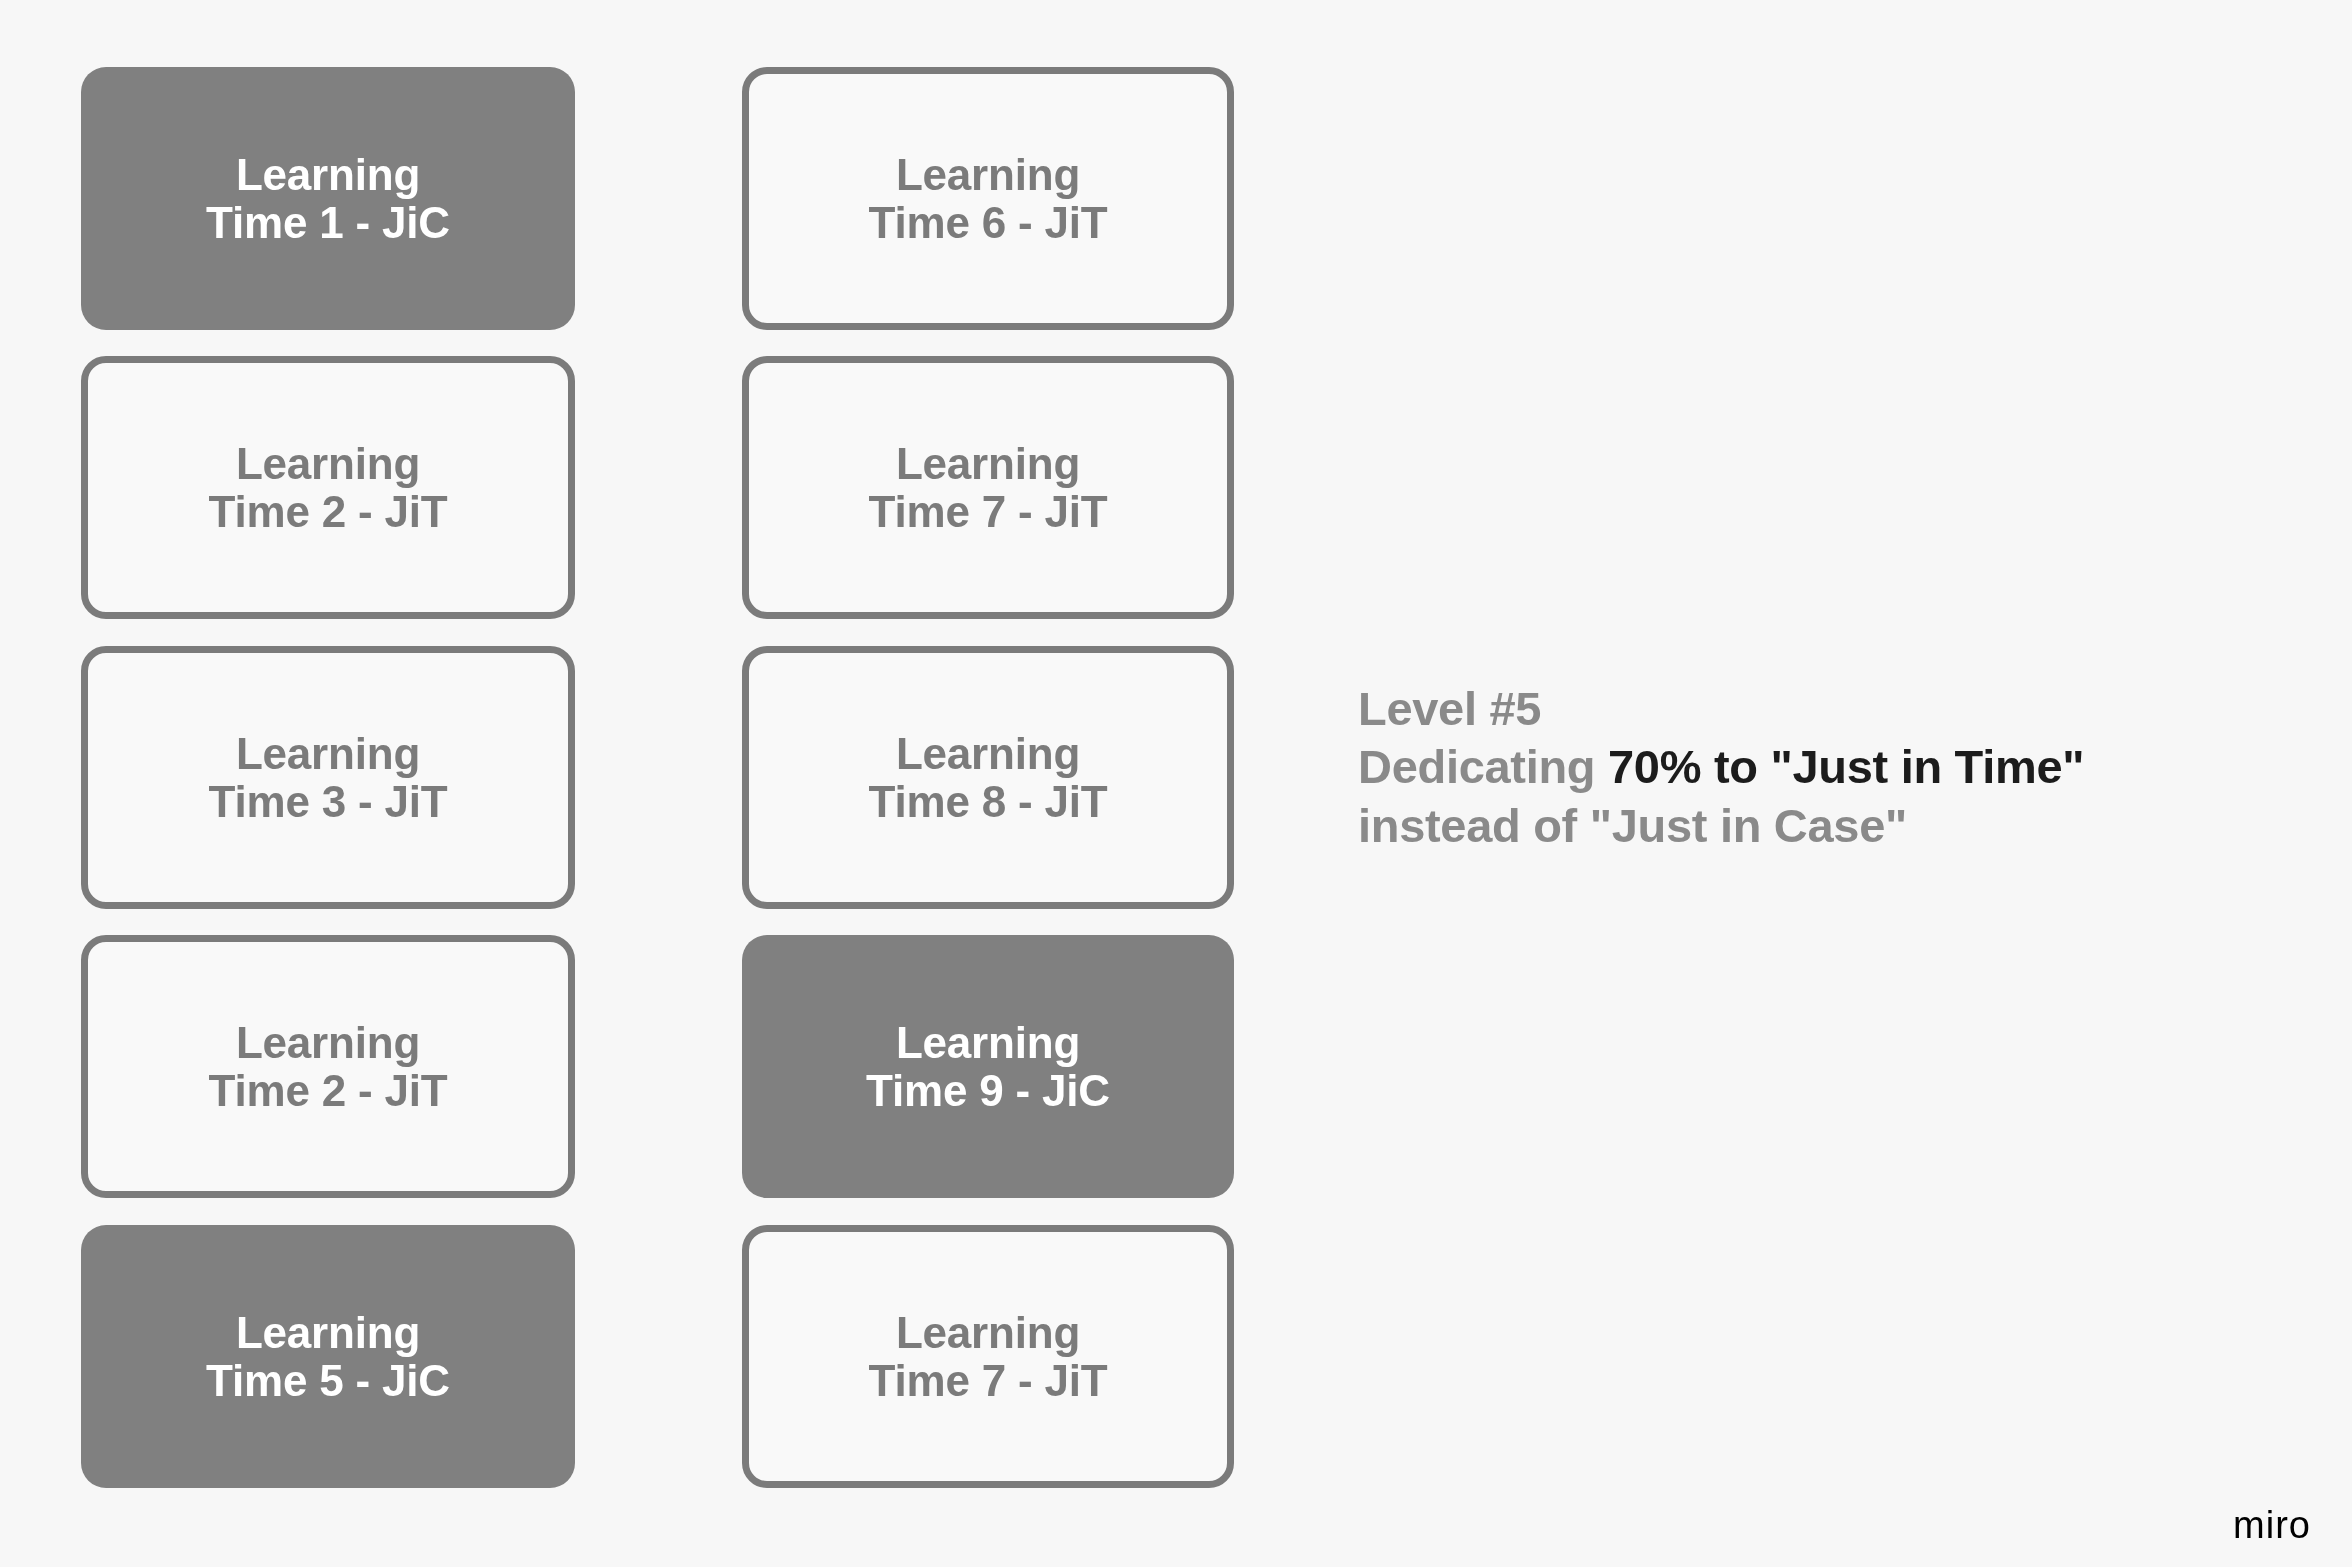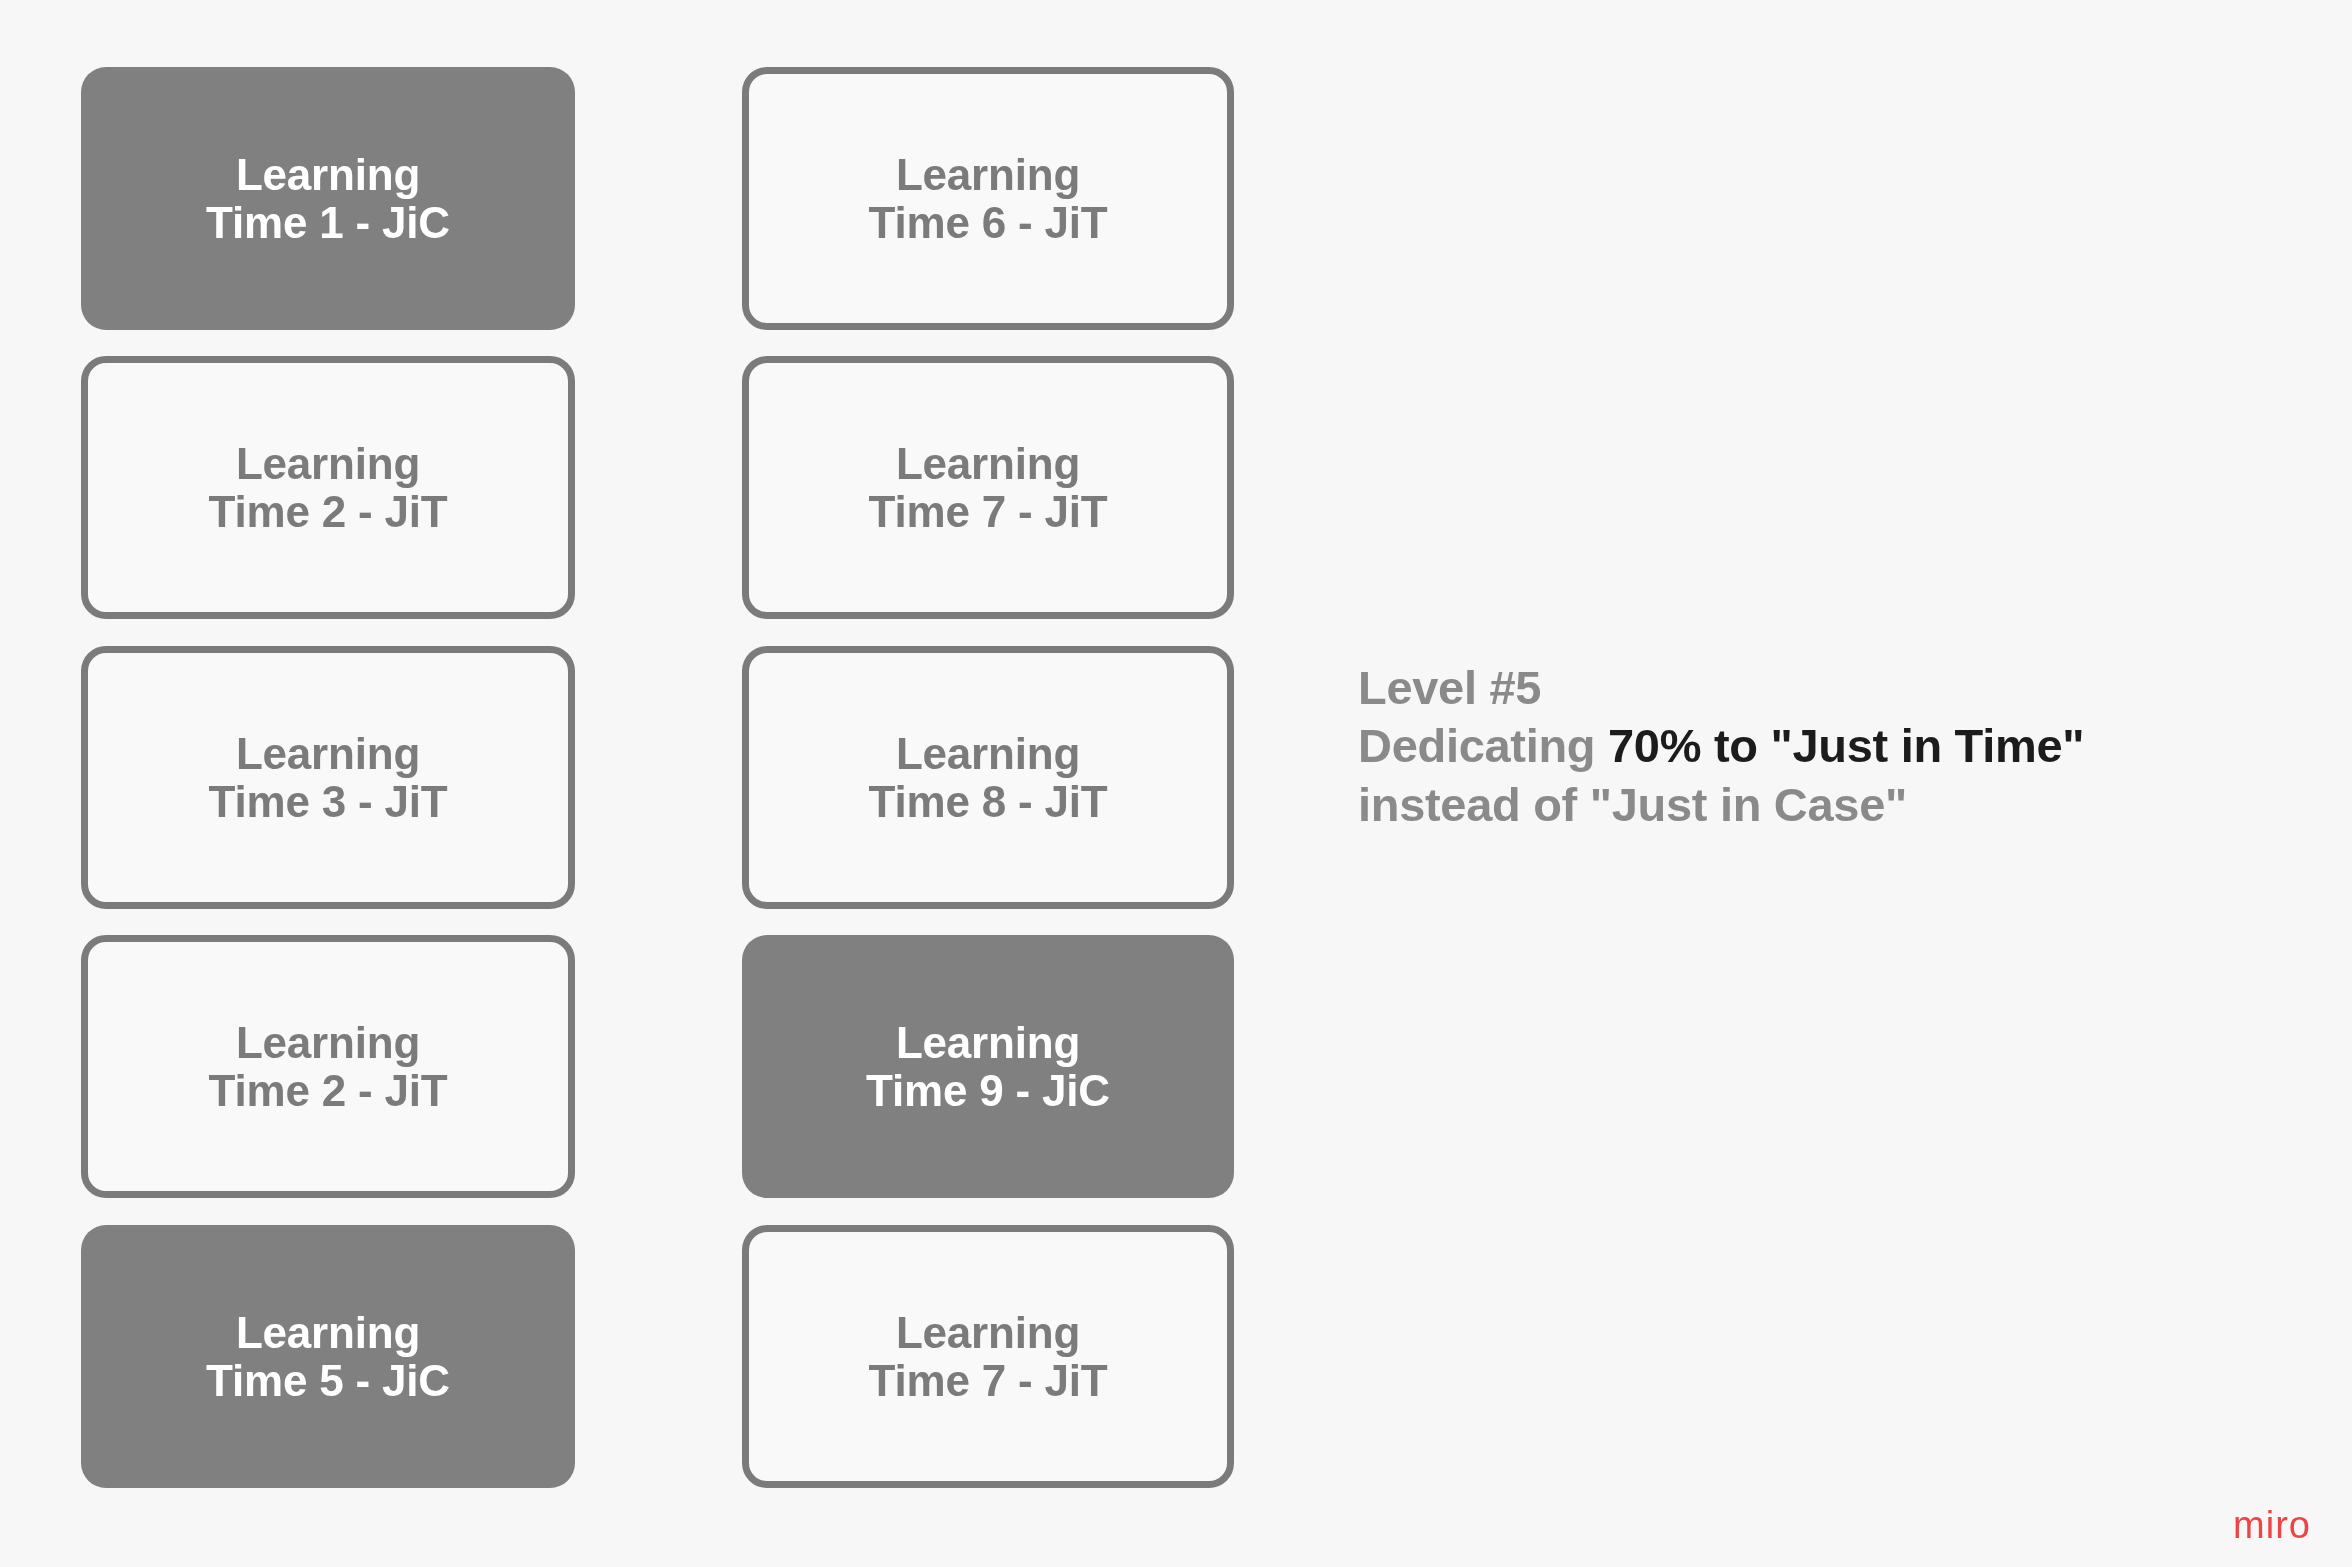--- a/index.html
+++ b/index.html
@@ -59,41 +59,41 @@
   .row-0 { top: 67px;   height: 263px; }
   .row-1 { top: 356px;  height: 263px; }
   .row-2 { top: 646px;  height: 263px; }
   .row-3 { top: 935px;  height: 263px; }
   .row-4 { top: 1225px; height: 263px; }
 
   
   #note {
     position: absolute;
     left: 1358px;
-    top: 659px;
+    top: 680px;
     width: 961px;
     font-size: 47px;
     font-weight: bold;
     line-height: 1.24;
     color: #8a8a8a;
     letter-spacing: -0.3px;
     -webkit-font-smoothing: antialiased;
   }
   #note .note-line { display: block; white-space: nowrap; }
   #note .em { color: #1c1c1c; }
 
   
   #watermark {
     position: absolute;
     right: 42px;
     bottom: 21px;
     font-size: 38px;
     font-weight: normal;
     letter-spacing: 1px;
-    color: #ef4444;
+    color: #000000;
     -webkit-font-smoothing: antialiased;
   }
 </style>
 </head>
 <body>
 
 <div id="board">
 
   <div class="card filled col-0 row-0">
     <span class="line">Learning</span>

